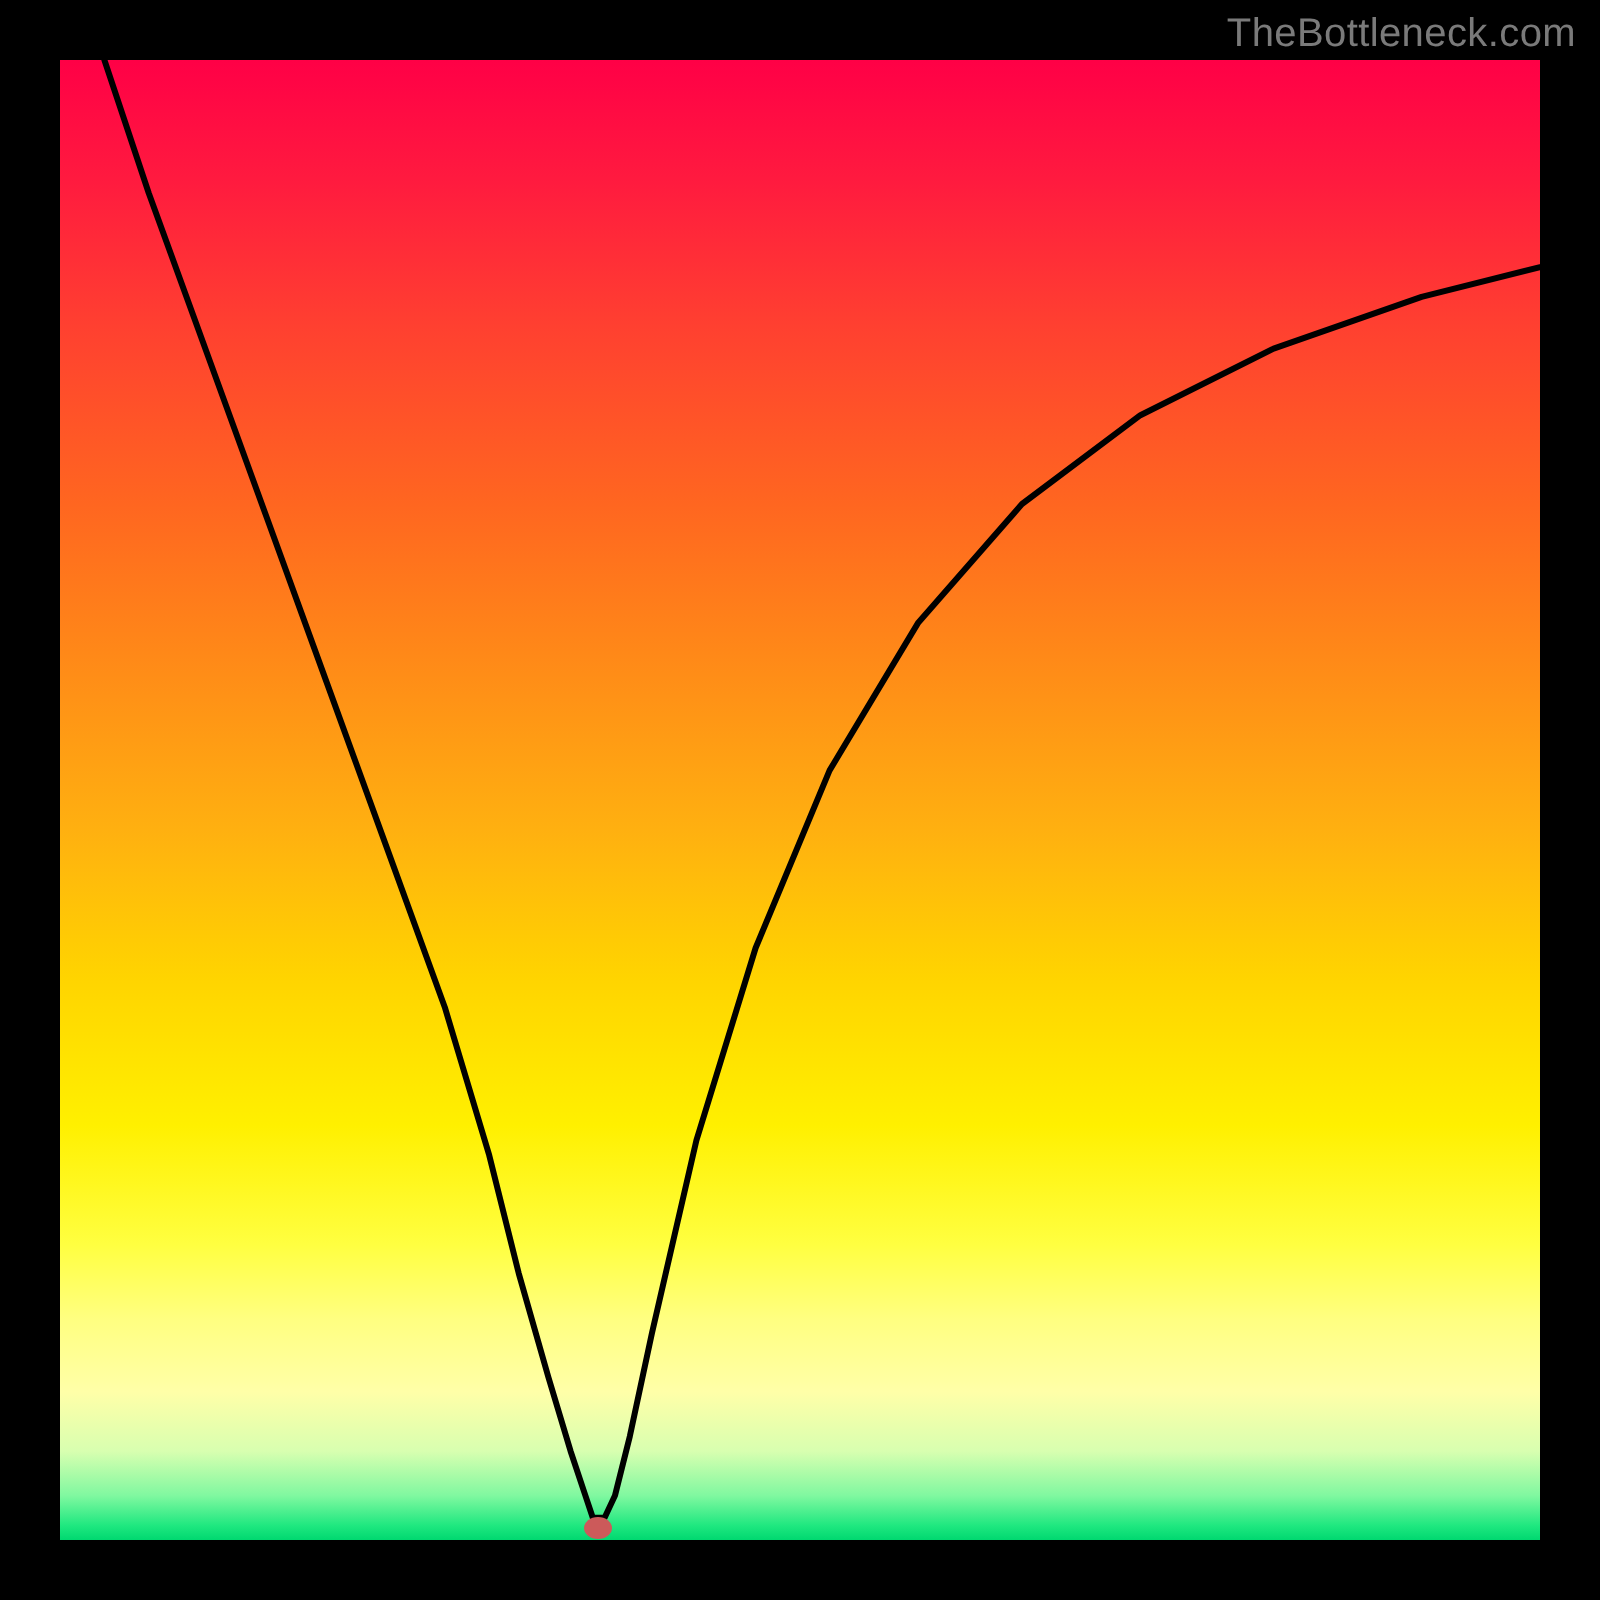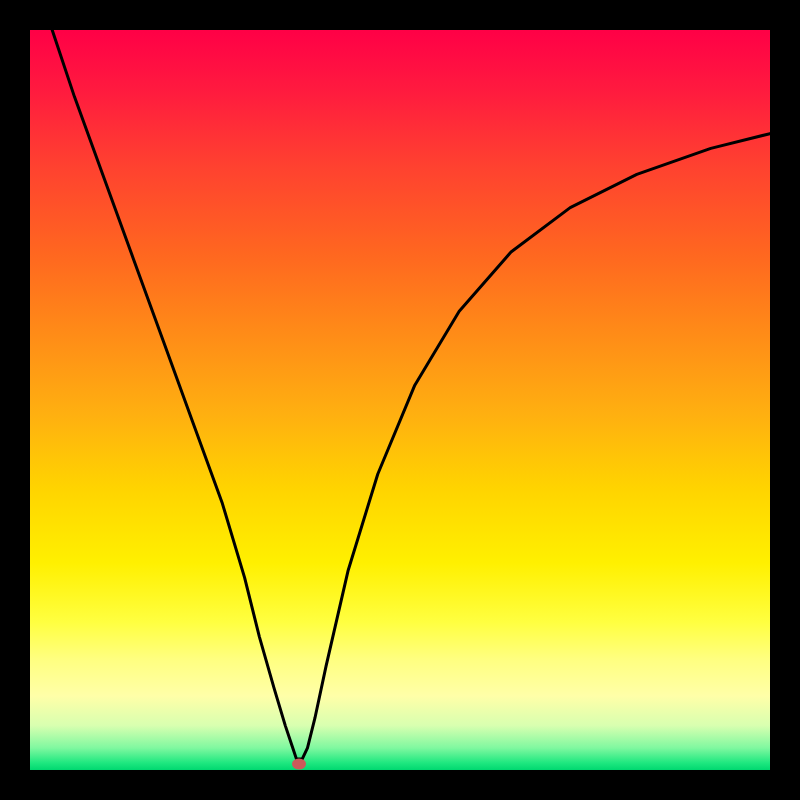--- a/index.html
+++ b/index.html
@@ -76,13 +76,14 @@
 <div class="stage">
 
   <div class="plot-area">
     <div class="gradient-bg"></div>
     <svg class="curve-svg" viewBox="0 0 740 740" preserveAspectRatio="none">
       <path id="curve-path" fill="none" stroke="#000" stroke-width="3" stroke-linejoin="round" stroke-linecap="round" d="M22.2 0.0 L44.4 66.6 L74.0 148.0 L103.6 229.4 L133.2 310.8 L162.8 392.2 L192.4 473.6 L214.6 547.6 L229.4 606.8 L244.2 658.6 L255.3 695.6 L262.7 717.8 L266.4 728.9 L272.3 728.9 L277.5 717.8 L284.9 688.2 L296.0 636.4 L318.2 540.2 L347.8 444.0 L384.8 355.2 L429.2 281.2 L481.0 222.0 L540.2 177.6 L606.8 144.3 L680.8 118.4 L740.0 103.6"></path>
     </svg>
     <div id="marker" class="marker" style="left: 268.62px; top: 734.08px;"></div>
   </div>
 
+  <div class="watermark">TheBottleneck.com</div>
 </div>
 
 </body></html>

